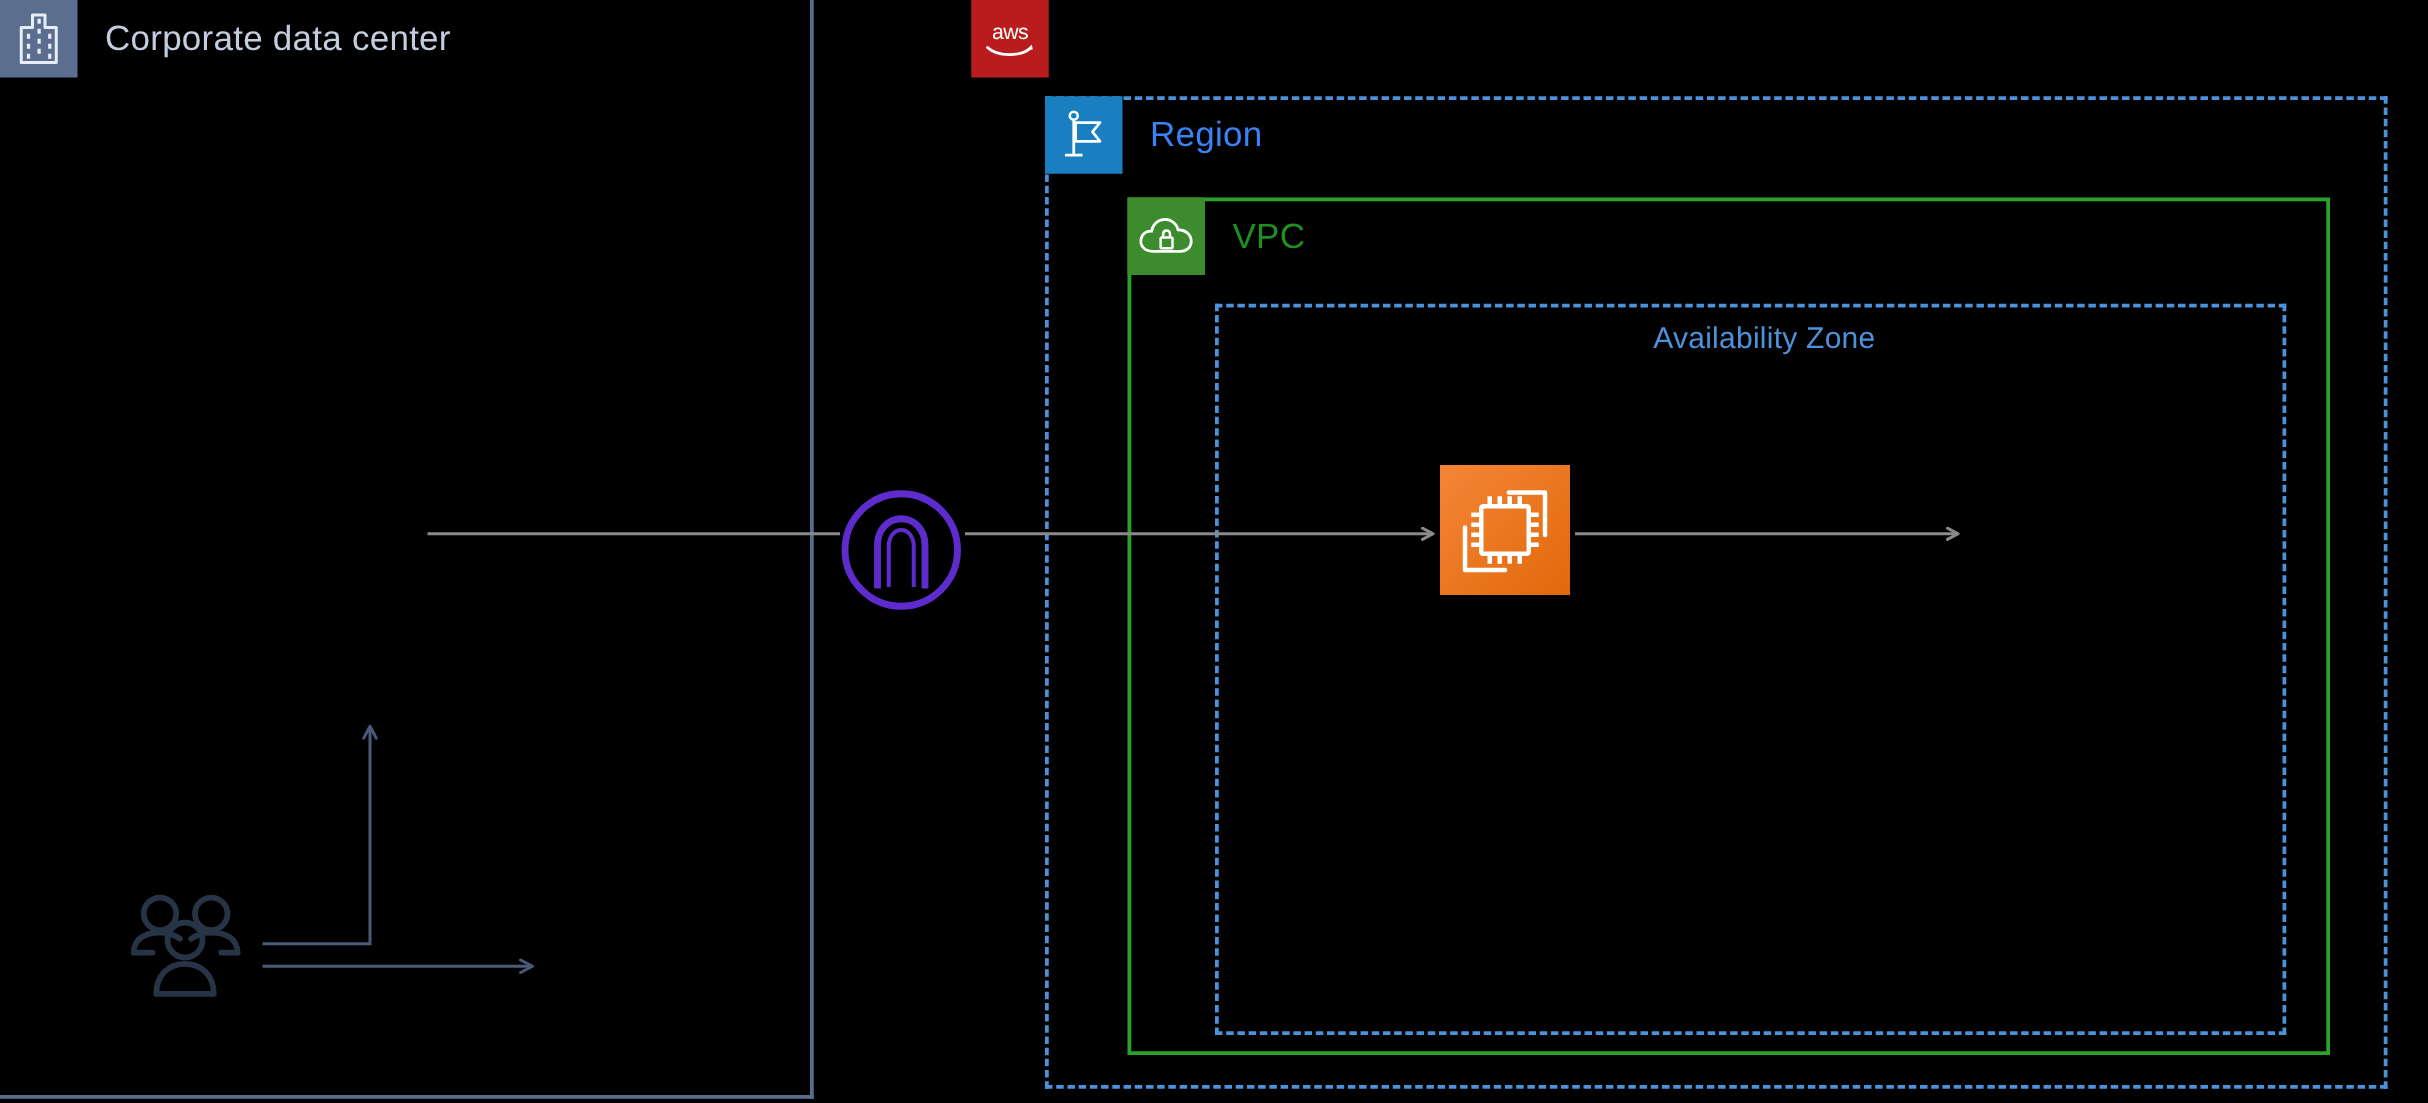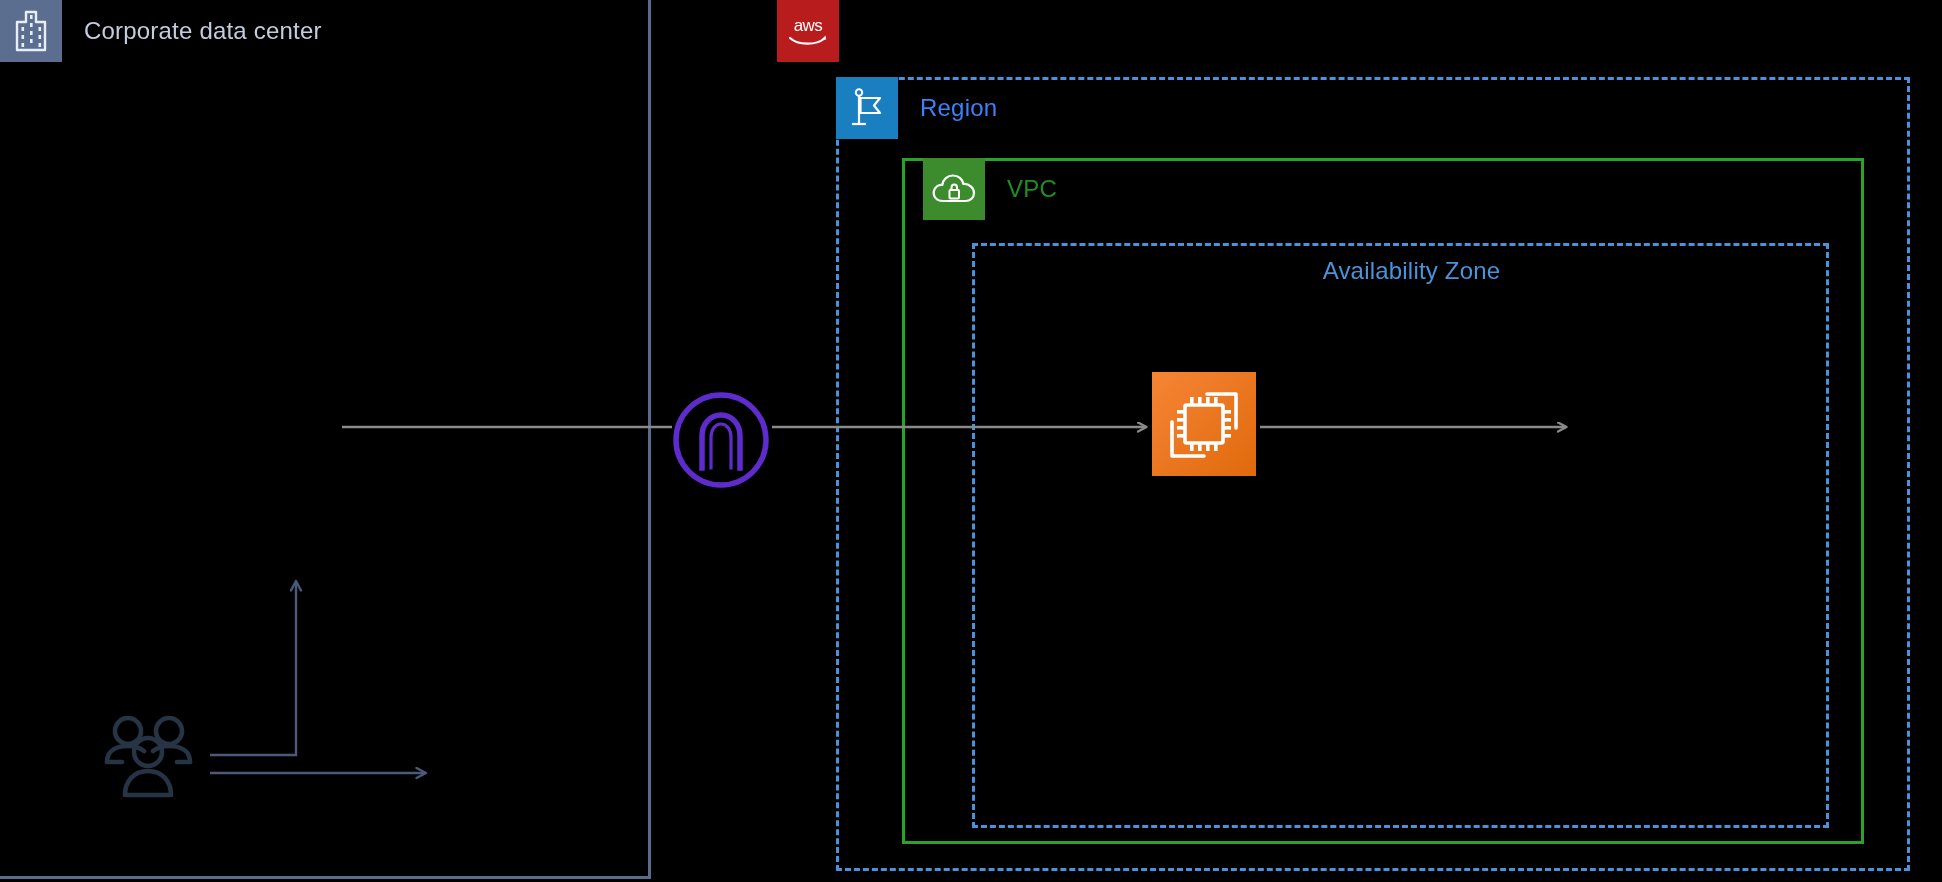--- a/index.html
+++ b/index.html
@@ -52,37 +52,37 @@
   }
   .tile-square {
     width: 62px;
     height: 62px;
     flex: 0 0 62px;
     display: flex;
     align-items: center;
     justify-content: center;
   }
   .tile-label {
-    font-size: 24px;
+    font-size: 28px;
     line-height: 62px;
     padding-left: 22px;
     white-space: nowrap;
     letter-spacing: 0.2px;
     text-align: right;
   }
 
   .tile-dc { left: 0px; top: 0px; }
   .sq-dc { background: #5b6e8f; }
   .lbl-dc { color: #c2cddd; }
 
   .tile-region { left: 836px; top: 77px; }
   .sq-region { background: #1a7fc1; }
   .lbl-region { color: #3b82f6; }
 
-  .tile-vpc { left: 902px; top: 158px; padding-left: 21px; }
+  .tile-vpc { left: 902px; top: 158px; }
   .sq-vpc { background: #3c8c2e; }
   .lbl-vpc { color: #1f8f1f; }
 
   
   .aws-badge {
     position: absolute;
     left: 777px; top: 0px;
     width: 62px; height: 62px;
     background: #b91c1c;
     display: flex;

